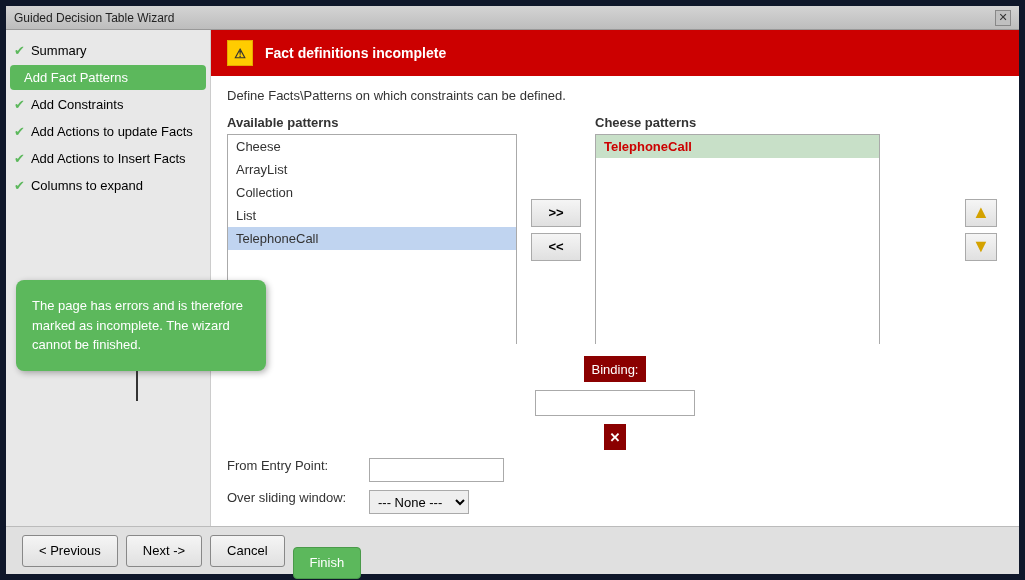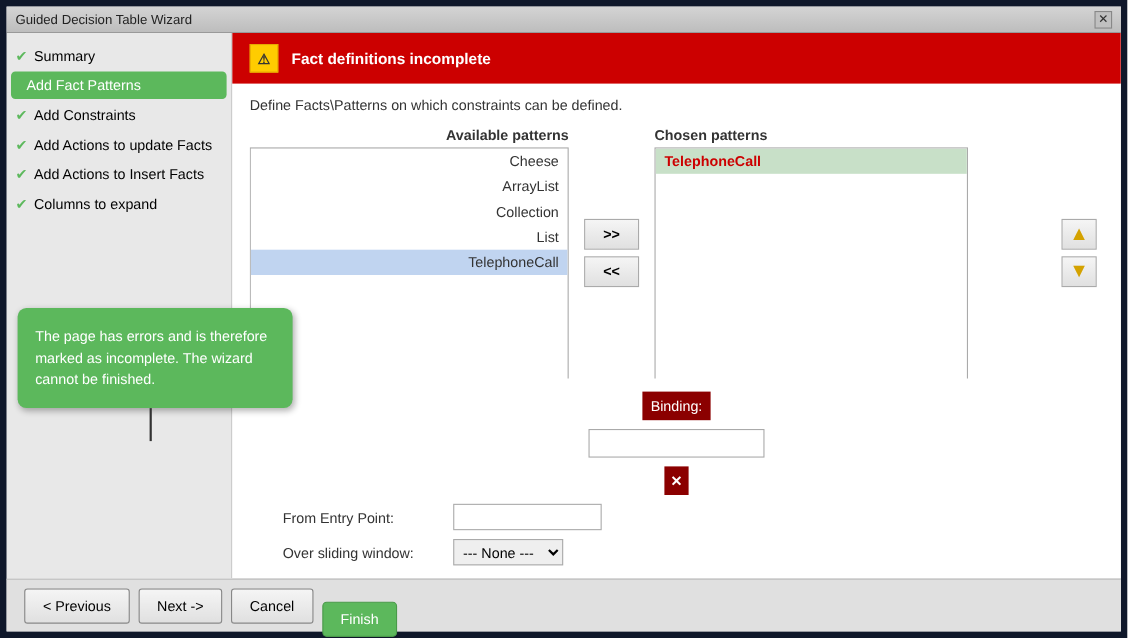--- a/index.html
+++ b/index.html
@@ -32,42 +32,42 @@
     .error-banner { background: #cc0000; color: white; padding: 10px 16px; display: flex; align-items: center; gap: 12px; min-height: 44px; }
     .error-icon { width: 26px; height: 26px; background: #ffcc00; display: flex; align-items: center; justify-content: center; font-weight: bold; font-size: 16px; color: #333; flex-shrink: 0; border: 1px solid #e6aa00; }
     .error-text { font-size: 14px; font-weight: bold; }
 
     .panel-body { padding: 12px 16px; flex: 1; display: flex; flex-direction: column; overflow: hidden; }
     .define-text { font-size: 13px; color: #333; margin-bottom: 12px; }
 
     .patterns-row { display: flex; gap: 8px; flex: 1; overflow: hidden; }
 
     .pattern-panel { display: flex; flex-direction: column; }
-    .pattern-panel.available { width: 290px; text-align: right; }
+    .pattern-panel.available { width: 290px; }
     .pattern-panel.chosen { width: 285px; }
     .pattern-panel-label { font-size: 13px; font-weight: bold; color: #333; margin-bottom: 4px; }
     .pattern-list { border: 1px solid #aaa; background: white; flex: 1; min-height: 230px; overflow-y: auto; }
     .pattern-list-item { padding: 4px 8px; cursor: pointer; color: #333; }
     .pattern-list-item.selected { background: #c0d4f0; }
     .pattern-list-item.highlighted { background: #c8e0c8; color: #cc0000; font-weight: bold; }
 
     .arrow-btns { display: flex; flex-direction: column; justify-content: center; gap: 6px; padding: 0 6px; }
     .arrow-btn { width: 50px; height: 28px; background: linear-gradient(to bottom, #f5f5f5, #e0e0e0); border: 1px solid #aaa; cursor: pointer; font-size: 13px; font-weight: bold; }
 
     .updown-btns { display: flex; flex-direction: column; justify-content: center; gap: 6px; padding: 0 6px; margin-left: auto; }
     .updown-btn { width: 32px; height: 28px; background: linear-gradient(to bottom, #f5f5f5, #e0e0e0); border: 1px solid #aaa; cursor: pointer; display: flex; align-items: center; justify-content: center; }
     .updown-btn span { color: #d4a200; font-size: 16px; }
 
     
     .binding-row { display: flex; align-items: center; gap: 8px; margin-top: 12px; flex-direction: column; }
     .binding-label { background: #8b0000; color: white; padding: 3px 8px; font-size: 13px; height: 26px; display: flex; align-items: center; }
     .binding-input { width: 160px; height: 26px; border: 1px solid #aaa; padding: 2px 4px; }
     .binding-x-btn { width: 22px; height: 26px; background: #8b0000; color: white; border: none; cursor: pointer; font-weight: bold; font-size: 13px; display: flex; align-items: center; justify-content: center; }
 
-    .form-row { display: flex; align-items: center; gap: 25px; margin-top: 8px; margin-left: 30px; }
+    .form-row { display: flex; align-items: flex-start; gap: 12px; margin-top: 8px; }
     .form-label { font-size: 13px; color: #333; width: 130px; }
     .form-input { width: 135px; height: 24px; border: 1px solid #aaa; padding: 2px 4px; }
     .form-select { height: 24px; border: 1px solid #aaa; padding: 2px 4px; width: 100px; }
 
     
     .footer { background: #e0e0e0; border-top: 1px solid #bbb; padding: 8px 16px; display: flex; align-items: center; gap: 8px; height: 48px; }
     .footer-btn { height: 32px; padding: 0 16px; border: 1px solid #888; cursor: pointer; font-size: 13px; background: linear-gradient(to bottom, #f5f5f5, #e0e0e0); border-radius: 3px; }
     .footer-btn.finish { background: #5cb85c; color: white; border: 1px solid #4a9a4a; border-radius: 4px; margin-top: 24px; }
   </style>
 </head>
@@ -137,21 +137,21 @@
               <div class="pattern-list-item selected">TelephoneCall</div>
             </div>
           </div>
 
           <div class="arrow-btns">
             <button class="arrow-btn">&gt;&gt;</button>
             <button class="arrow-btn">&lt;&lt;</button>
           </div>
 
           <div class="pattern-panel chosen">
-            <div class="pattern-panel-label">Chosen patterns</div>
+            <div class="pattern-panel-label">Cheese patterns</div>
             <div class="pattern-list">
               <div class="pattern-list-item highlighted">TelephoneCall</div>
             </div>
           </div>
 
           <div class="updown-btns">
             <button class="updown-btn">
               <span style="color: rgb(212, 162, 0); font-size: 18px;">▲</span>
             </button>
             <button class="updown-btn">

